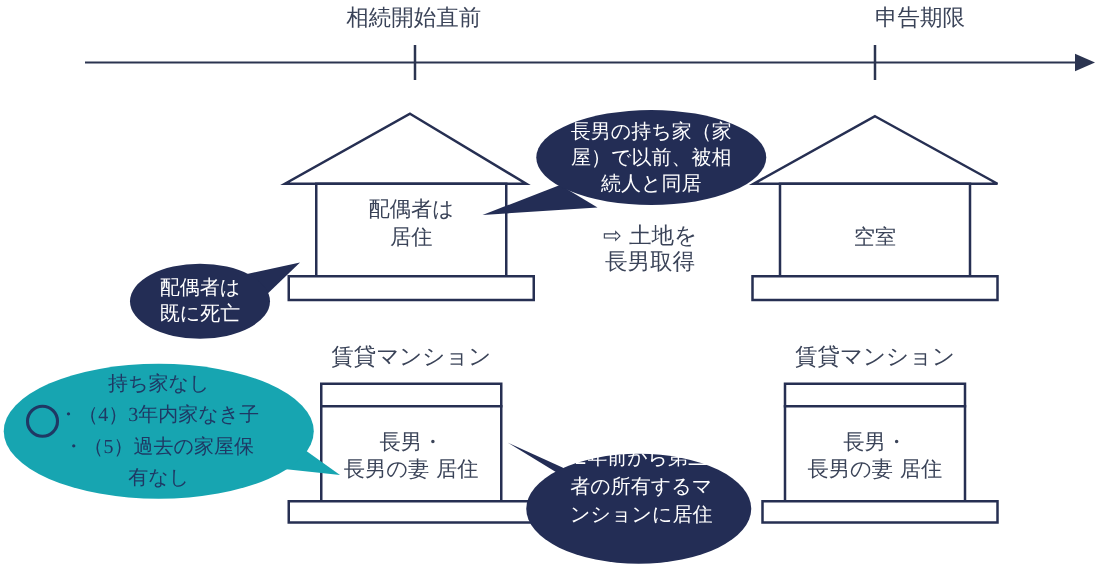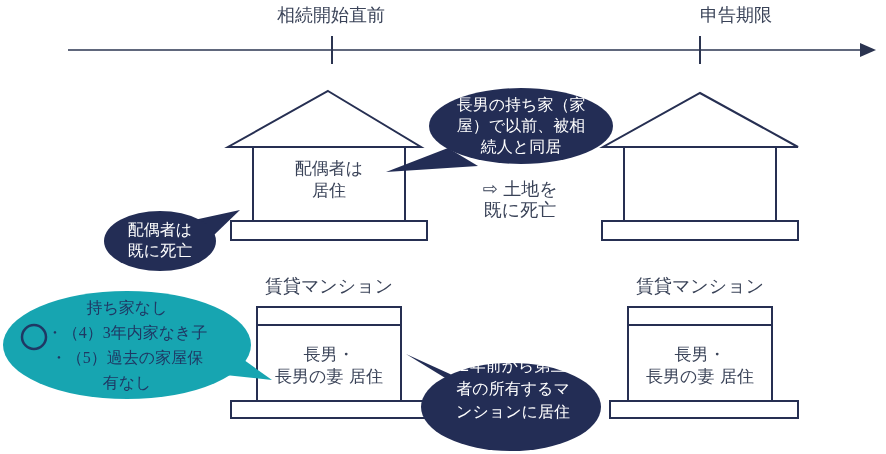--- a/index.html
+++ b/index.html
@@ -71,23 +71,24 @@
       <path d="M450,374 L406,354 L478,398 Z" fill="#232d55"></path>
       <ellipse cx="511" cy="407" rx="90" ry="44" fill="#232d55"></ellipse>
     </g>
   </svg>
 
   <div class="txt lbl-timeline" style="left:266px;width:130px;">相続開始直前</div>
   <div class="txt lbl-timeline" style="left:676px;width:120px;">申告期限</div>
 
   <div class="txt" style="left:253px;top:157px;width:152px;">配偶者は
 居住</div>
+  <div class="txt" style="left:624px;top:179px;width:152px;">空室</div>
 
   <div class="txt" style="left:460px;top:178px;width:120px;font-size:18px;line-height:21px;">⇨ 土地を
-既に死亡</div>
+長男取得</div>
 
   <div class="txt bubble-txt" style="left:429px;top:94px;width:184px;">長男の持ち家（家
 屋）で以前、被相
 続人と同居</div>
   <div class="txt bubble-txt" style="left:100px;top:221px;width:120px;font-family:Liberation Mono, monospace;">配偶者は
 既に死亡</div>
   <div class="txt teal-txt" style="left:17px;top:295px;width:220px;font-family:Liberation Serif, serif;">持ち家なし
 ・（4）3年内家なき子
 ・（5）過去の家屋保
 有なし</div>

